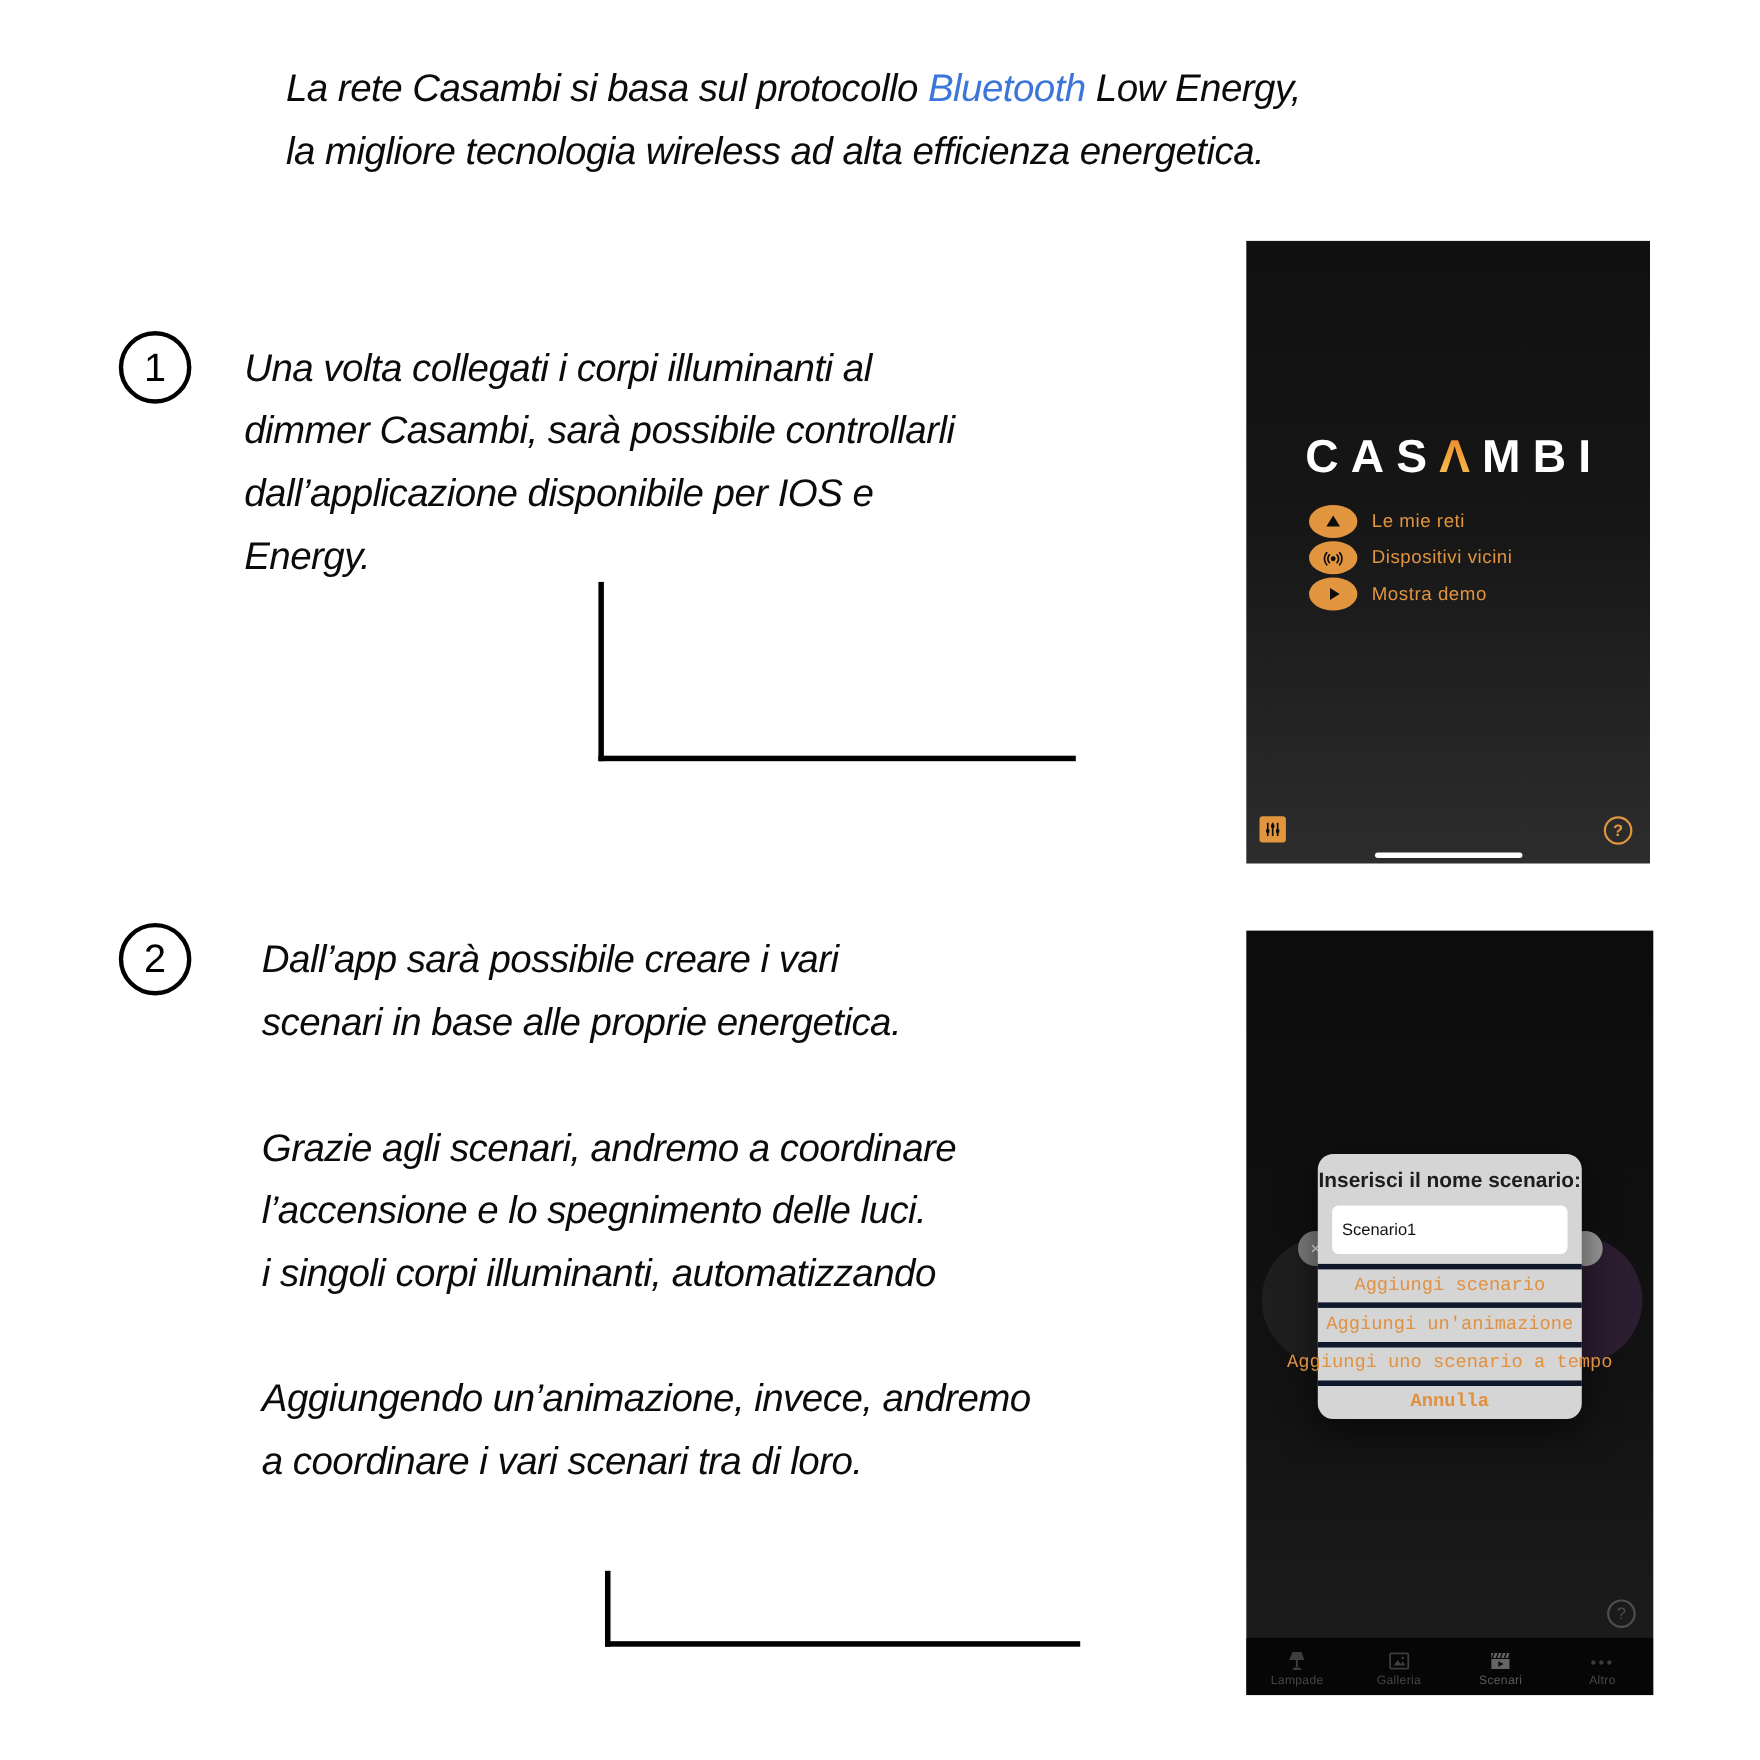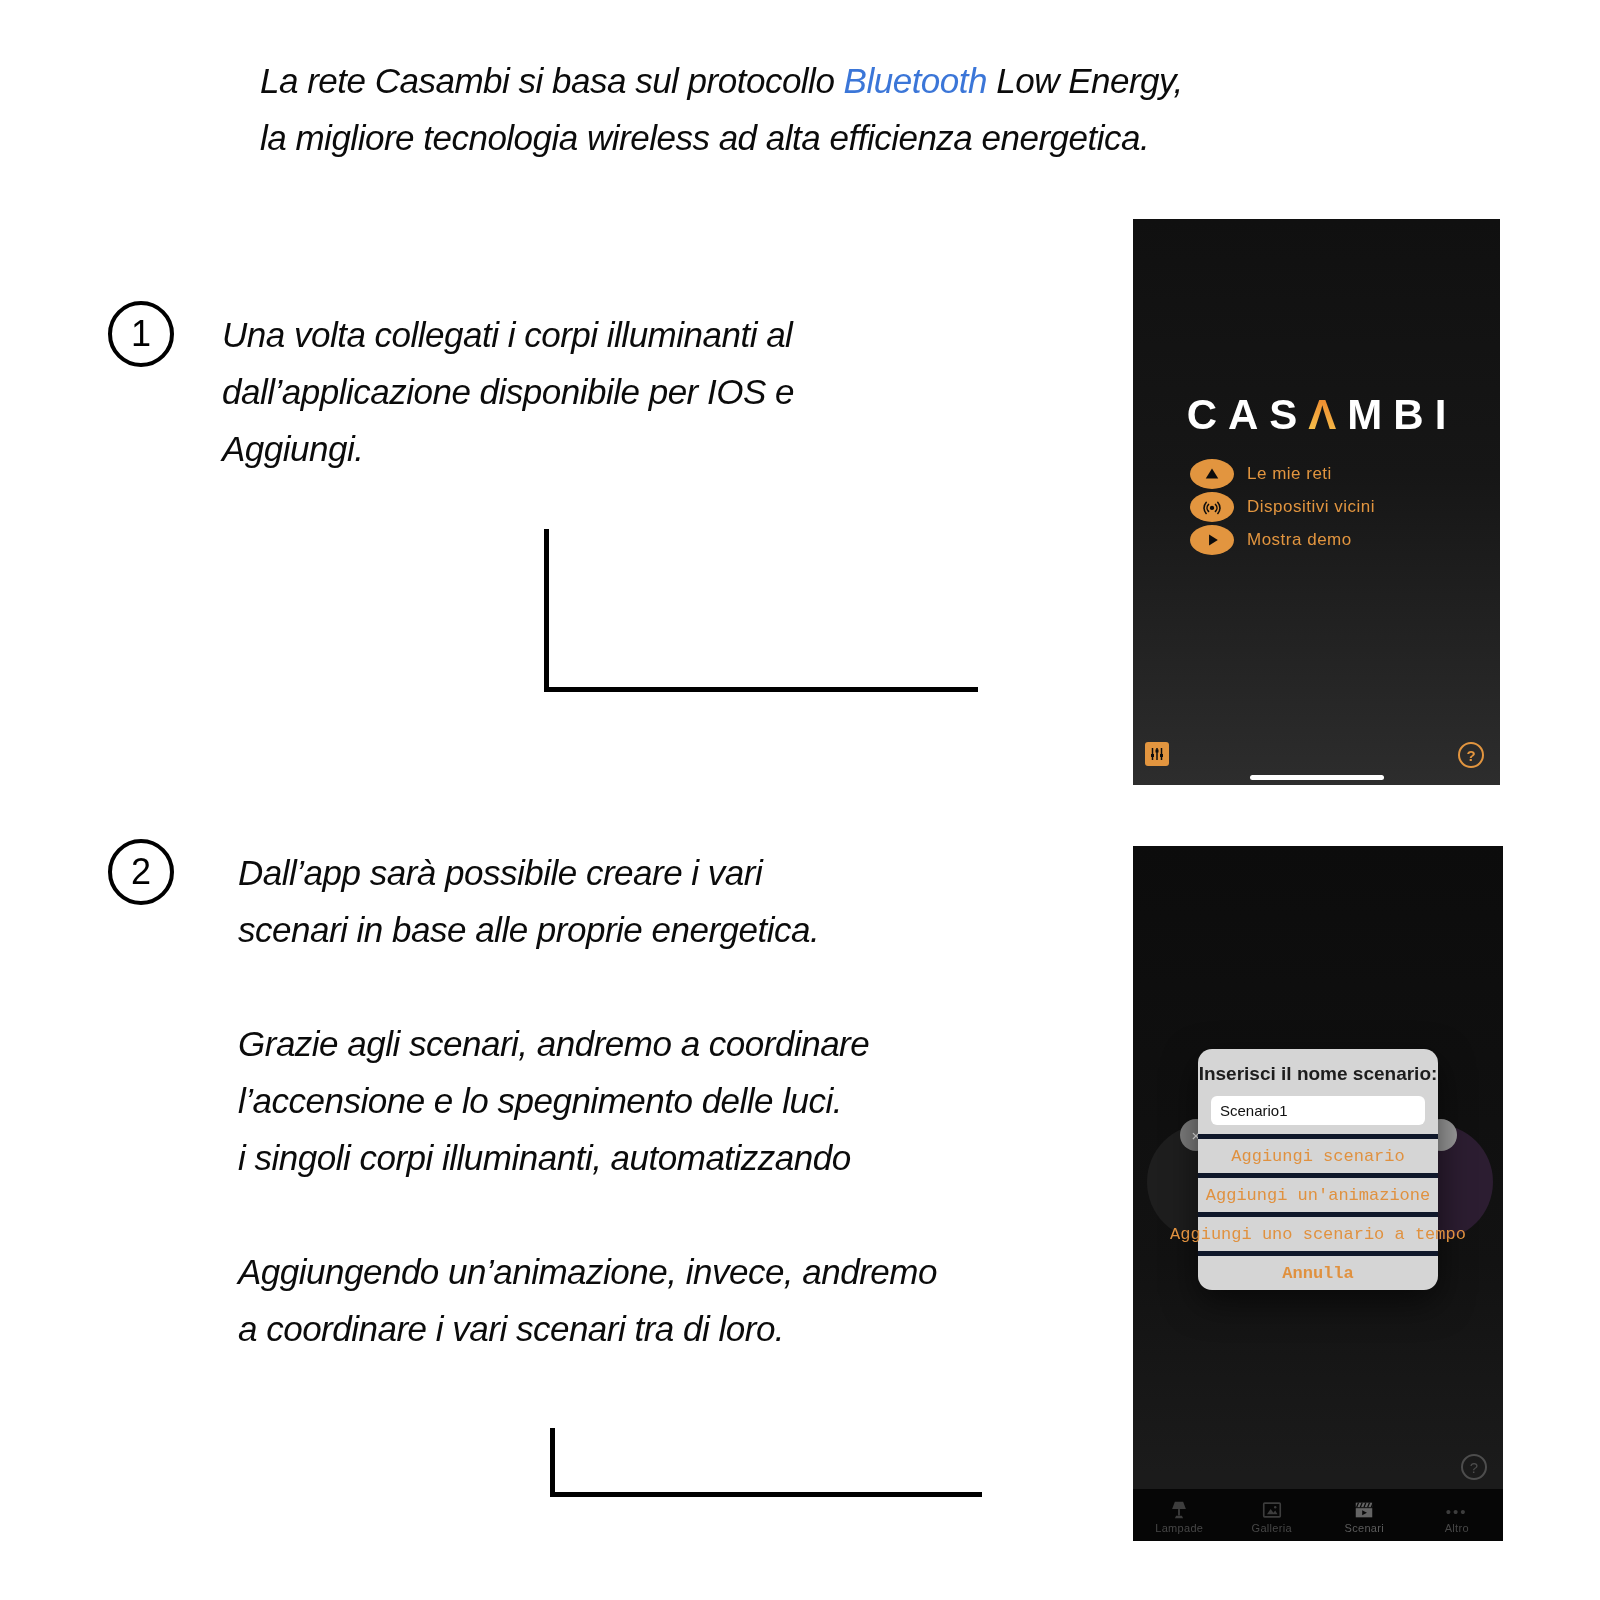--- a/index.html
+++ b/index.html
@@ -56,21 +56,21 @@
   #blob-right{left:244px;top:278px;width:116px;height:116px;background:#2c1d31;}
   .peek-circle{position:absolute;width:32px;height:32px;border-radius:50%;
                display:flex;align-items:center;justify-content:center;
                font-size:15px;color:#f2f2f2;}
   #peek-close{left:47px;top:273px;background:#7d7d7d;}
   #peek-right{left:292px;top:273px;background:#9a9a9a;}
 
   .dialog{position:absolute;left:65px;top:203px;width:240px;height:241px;background:#d5d5d5;
           border-radius:14px;box-shadow:0 12px 34px rgba(0,0,0,0.55);display:flex;flex-direction:column;}
   .dialog-title{padding-top:14px;text-align:center;font-size:19px;font-weight:bold;color:#1d1d1d;}
-  .dialog-input{margin:11px 13px 9px 13px;height:29px;background:#ffffff;border-radius:6px;
+  .dialog-input{margin:11px 13px 9px 13px;height:44px;background:#ffffff;border-radius:6px;
                 display:flex;align-items:center;padding-left:9px;font-size:15px;color:#111;box-sizing:border-box;}
   .dialog-buttons{flex:1;display:flex;flex-direction:column;}
   .dialog-btn{flex:1;display:flex;align-items:center;justify-content:center;
               border-top:5px solid #0f172a;font-size:17px;color:#E0913F;white-space:nowrap;font-family:Liberation Mono, monospace;}
   .dialog-btn.cancel{font-weight:bold;}
 
   .tabbar{position:absolute;left:0;right:0;bottom:0;height:52px;background:#060606;
           display:flex;justify-content:space-around;align-items:center;}
   .tab{width:25%;display:flex;flex-direction:column;align-items:center;justify-content:center;}
   .tab-icon{height:24px;display:flex;align-items:flex-end;justify-content:center;}
@@ -87,22 +87,23 @@
   <div class="intro">
     <div class="tline"><span>La rete Casambi si basa sul protocollo </span><span class="blue">Bluetooth</span><span> Low Energy,</span></div>
     <div class="tline">la migliore tecnologia wireless ad alta efficienza energetica.</div>
   </div>
 
   <div class="step-circle" id="step1-circle">
     <span>1</span>
   </div>
   <div class="step-text" id="step1-text">
     <div class="tline">Una volta collegati i corpi illuminanti al</div>
+    <div class="tline">dimmer Casambi, sarà possibile controllarli</div>
     <div class="tline">dall’applicazione disponibile per IOS e</div>
-    <div class="tline">Aggiungi.</div>
+    <div class="tline">Energy.</div>
   </div>
 
   <div class="step-circle" id="step2-circle">
     <span>2</span>
   </div>
   <div class="step-text" id="step2-text">
     <div class="tline">Dall’app sarà possibile creare i vari</div>
     <div class="tline">scenari in base alle proprie energetica.</div>
     <div class="pgap"></div>
     <div class="tline">Grazie agli scenari, andremo a coordinare</div>

